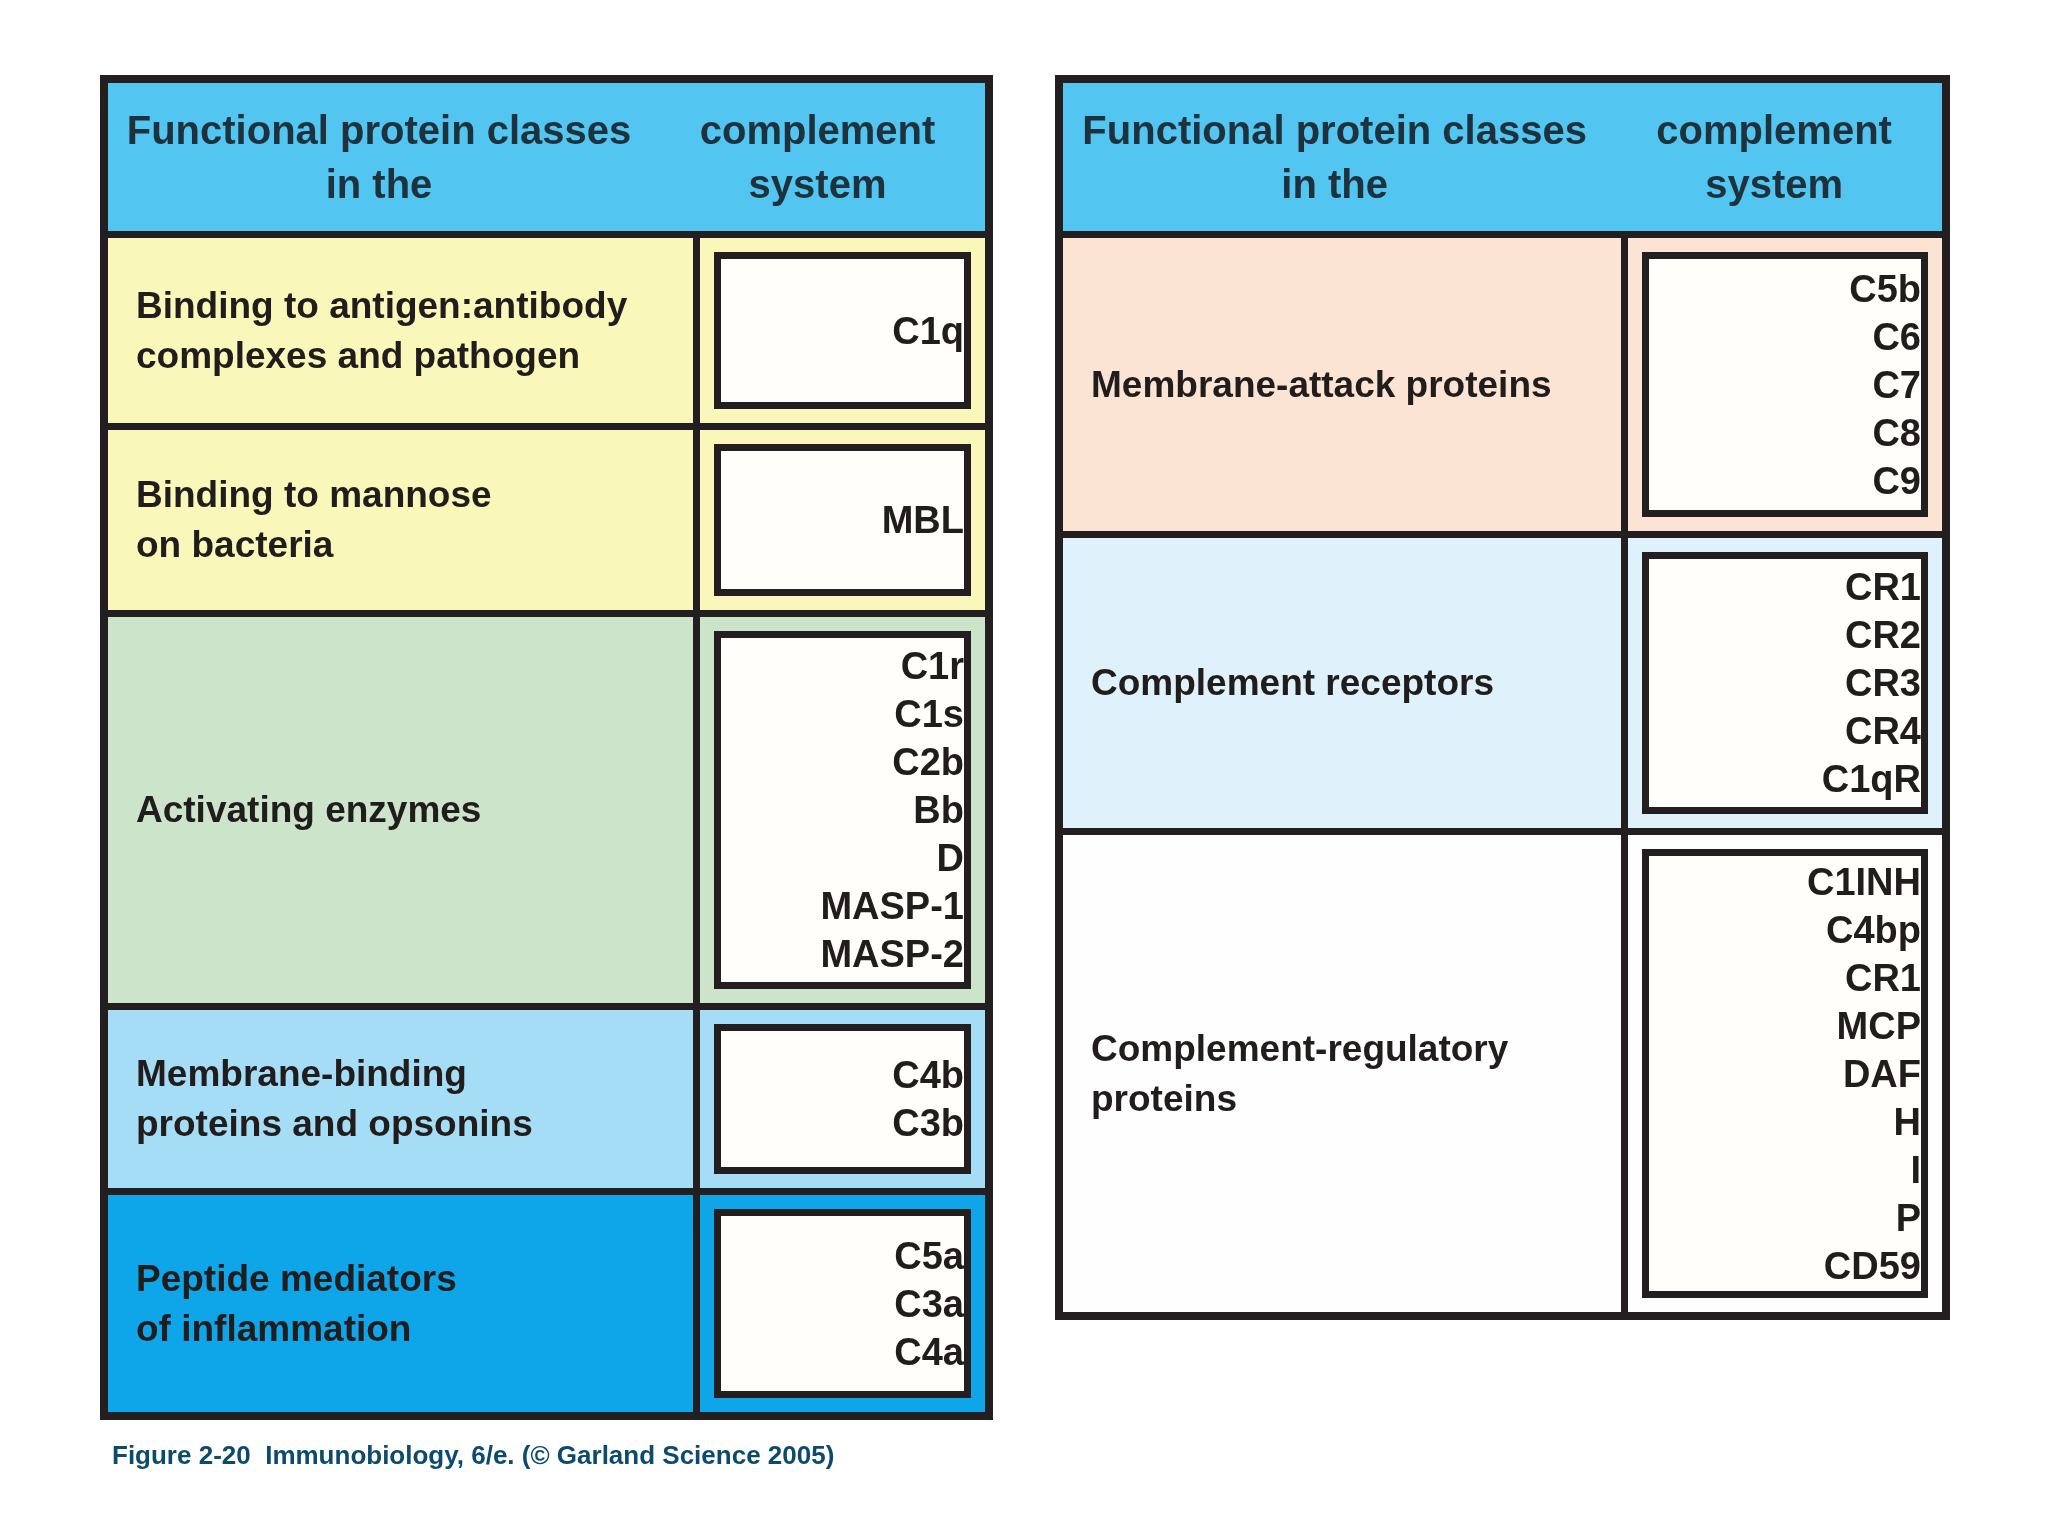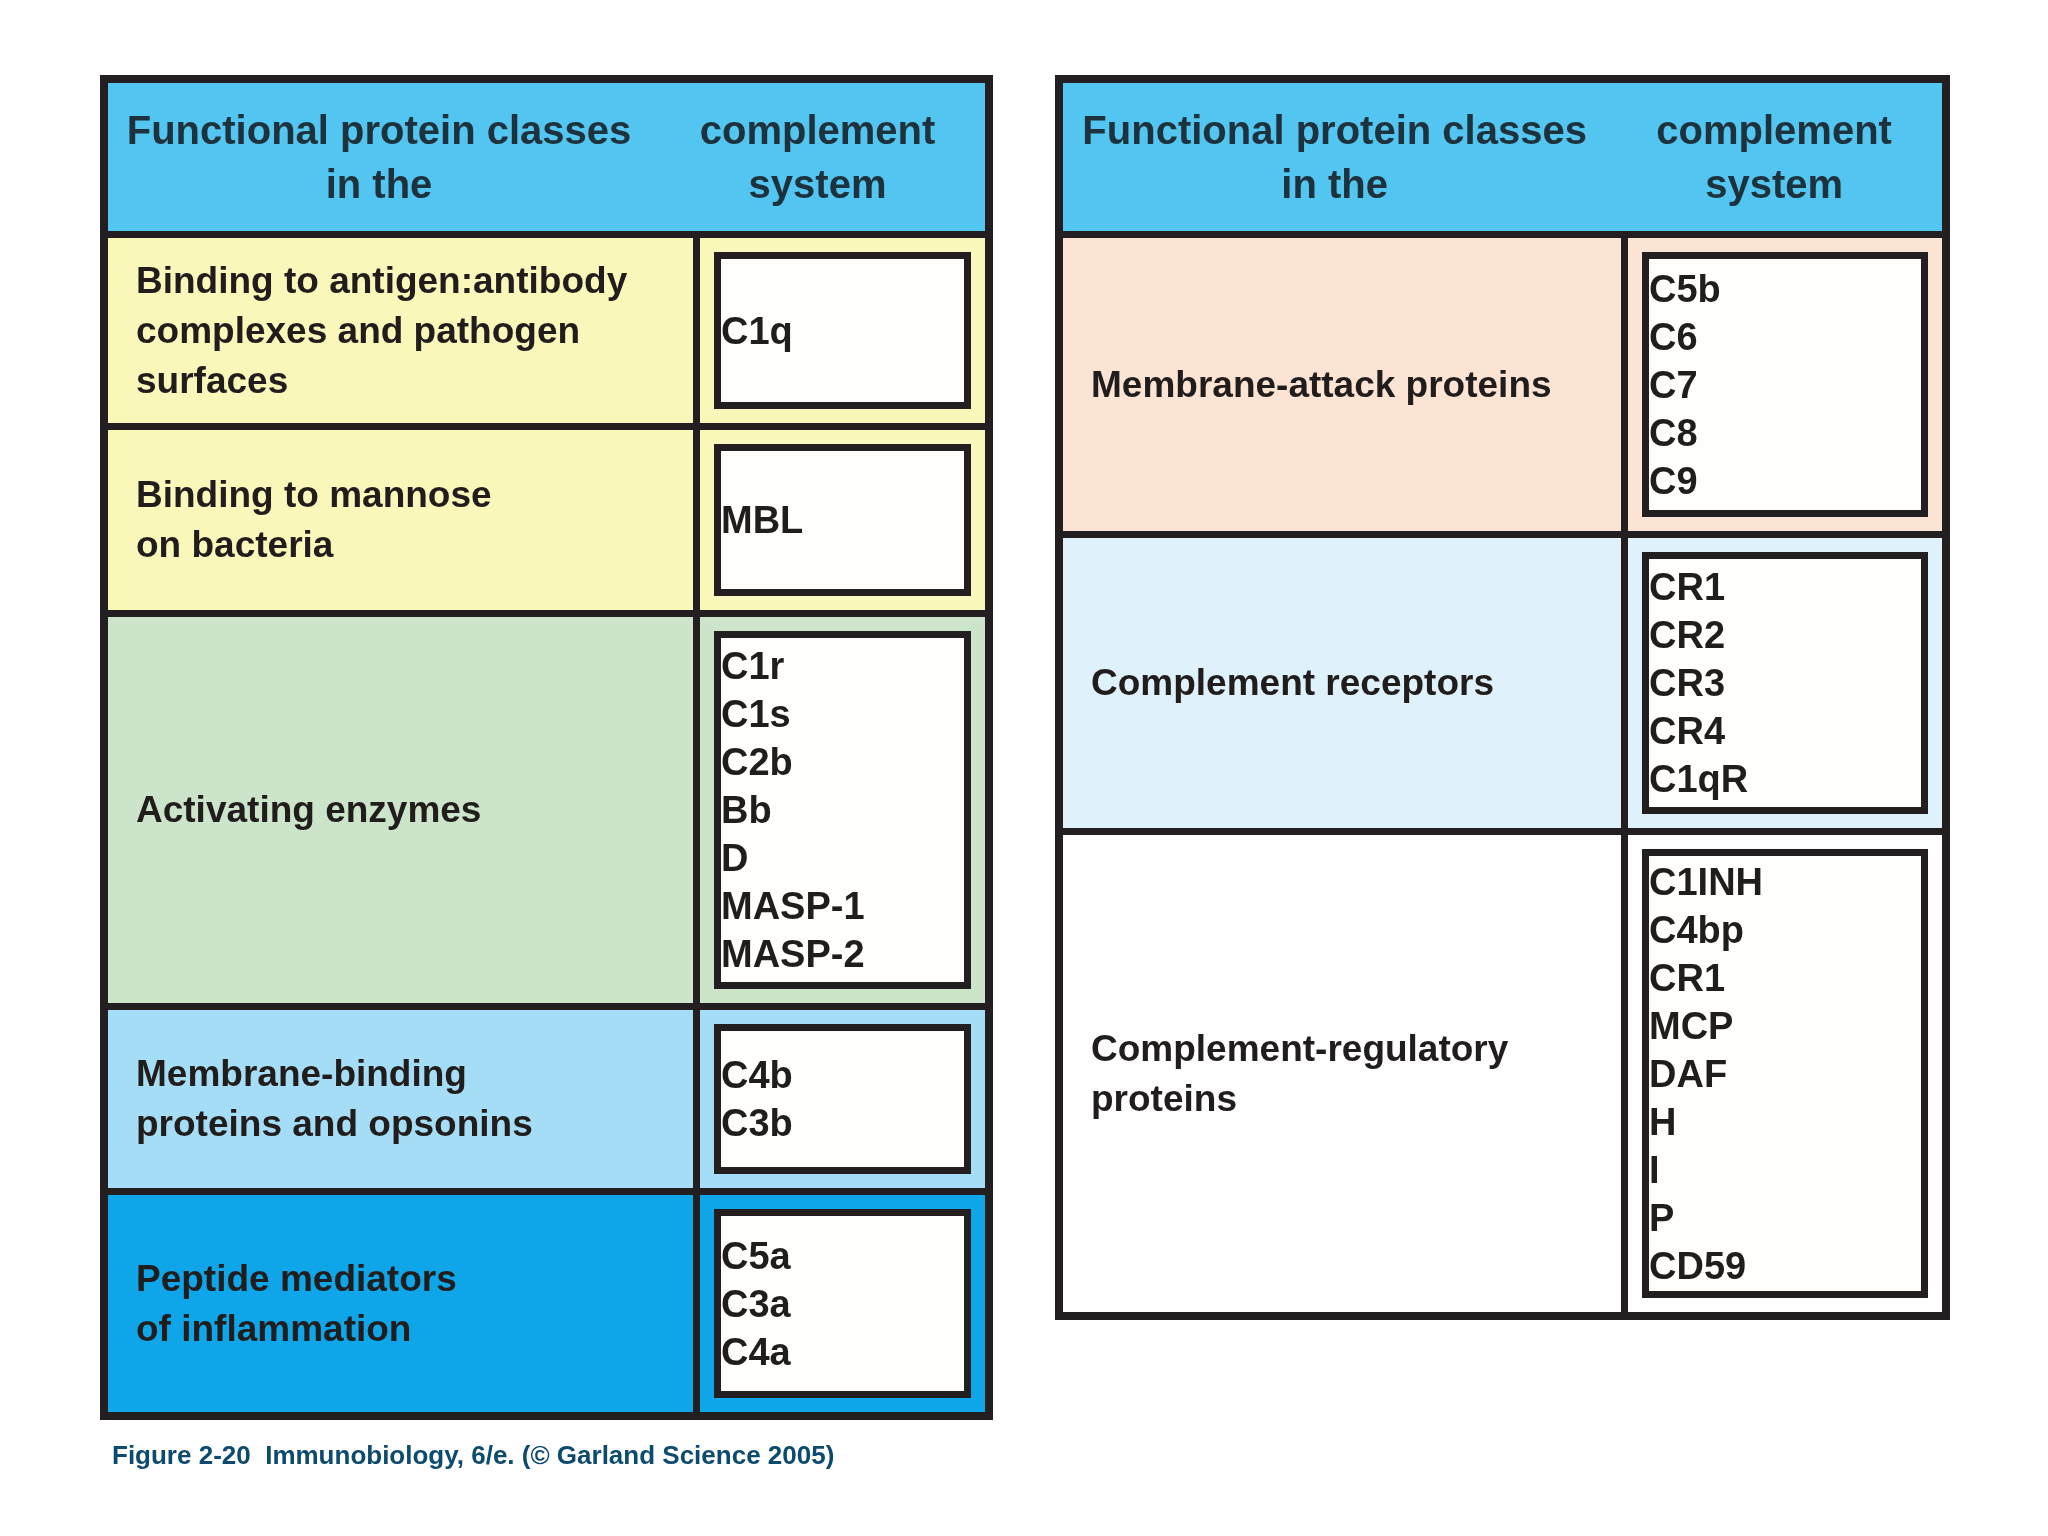--- a/index.html
+++ b/index.html
@@ -49,21 +49,21 @@
     font-size:37px;font-weight:bold;line-height:50px;
   }
   .ltable .lcell{width:592px}
   .rtable .lcell{width:565px}
   .lline{white-space:nowrap}
   .vcell{flex:1;display:flex}
   .pbox{
     flex:1;margin:14px;
     border:7px solid var(--ink);
     background:var(--box-bg);
-    display:flex;flex-direction:column;justify-content:center;align-items:flex-start;
+    display:flex;flex-direction:column;justify-content:center;align-items:flex-end;
     color:var(--text);
     font-size:38px;font-weight:bold;line-height:48px;
     text-align:center;
   }
   .caption{
     position:absolute;left:112px;top:1440px;
     color:#0c4a6e;
     font-size:26px;font-weight:bold;
     white-space:pre;
   }
@@ -76,21 +76,20 @@
   <div class="ctable ltable">
     <div class="thead" style="background-color: rgb(82, 197, 240);">
       <div class="hline">Functional protein classes in the</div>
       <div class="hline">complement system</div>
     </div>
 
     <div class="trow" style="height: 192px; background-color: rgb(249, 247, 185);">
       <div class="lcell">
         <div class="lline">Binding to antigen:antibody</div>
         <div class="lline">complexes and pathogen</div>
-        <div class="lline">surfaces</div>
       </div>
       <div class="vcell">
         <div class="pbox">
           <div class="pline">C1q</div>
         </div>
       </div>
     </div>
 
     <div class="trow" style="height: 187px; background-color: rgb(249, 247, 185);">
       <div class="lcell">

